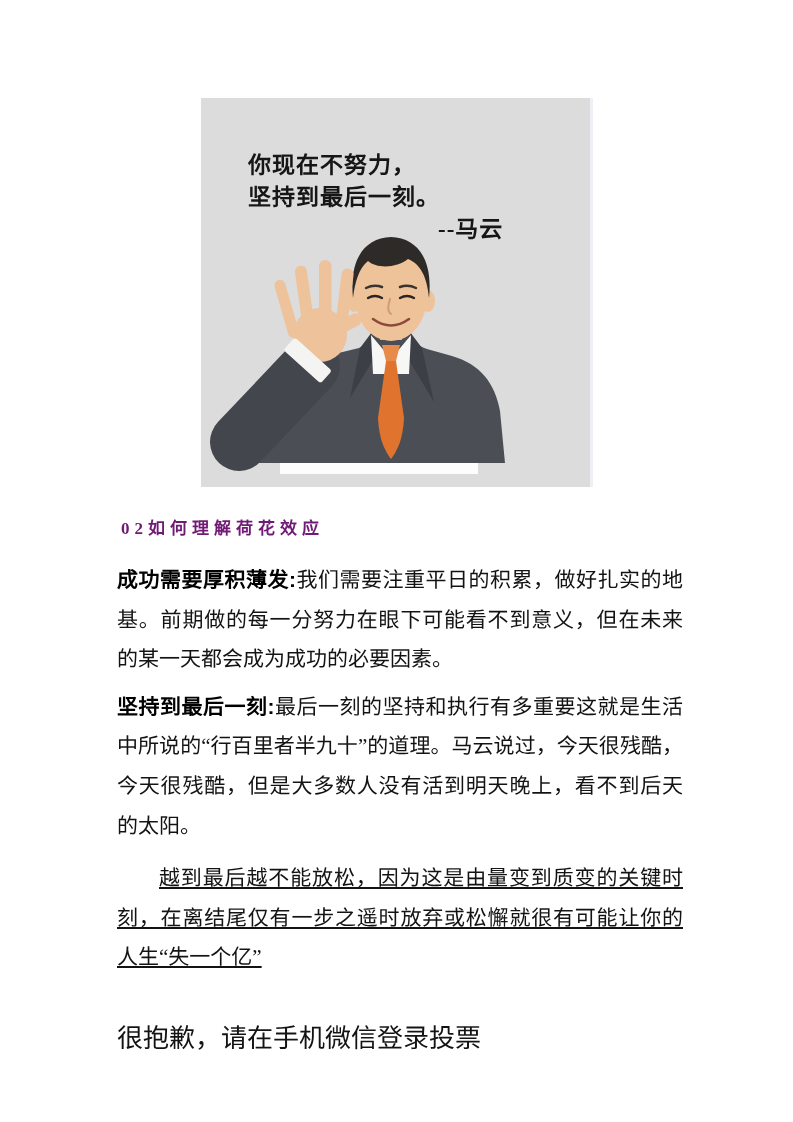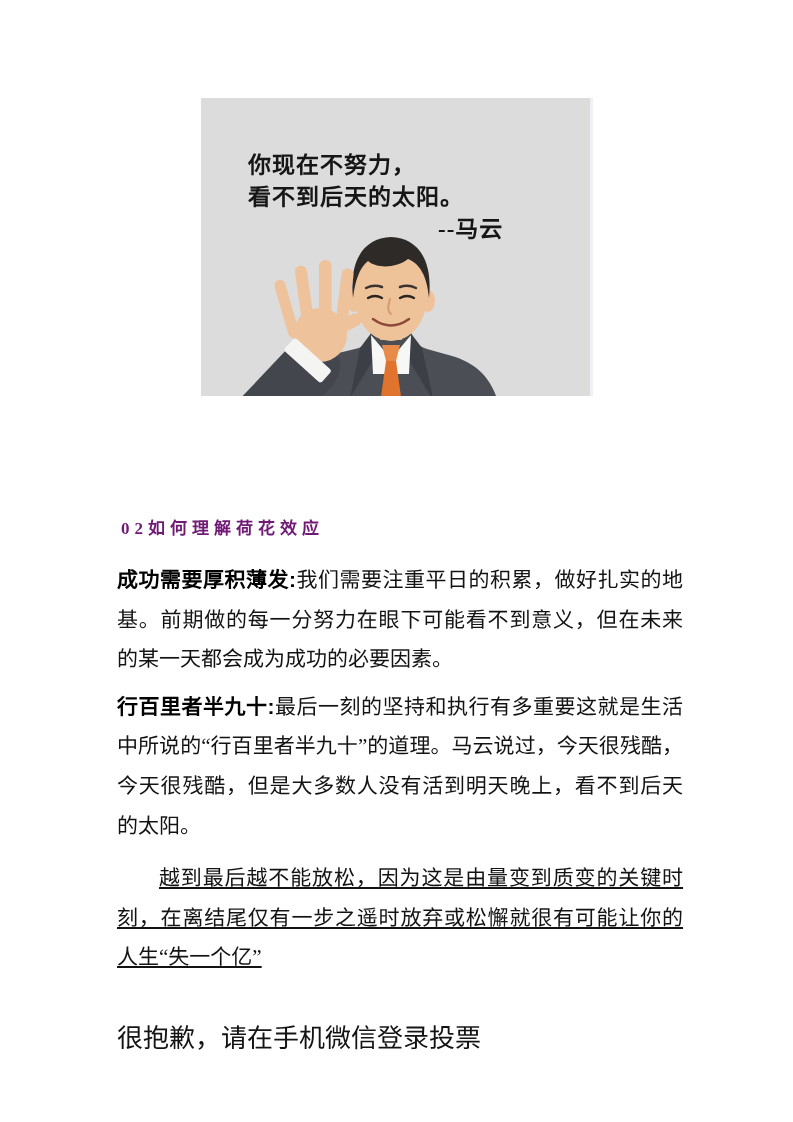--- a/index.html
+++ b/index.html
@@ -9,21 +9,21 @@
     position: relative;
     font-family: "Liberation Serif", "DejaVu Serif", serif;
     color: #131313;
     overflow: hidden;
   }
   .page { position: absolute; inset: 0; }
 
   
   .figure {
     position: absolute; left: 201px; top: 98px;
-    width: 389px; height: 298px;
+    width: 389px; height: 389px;
     background: #dcdcdc;
     border-right: 3px solid #eef0f6;
     overflow: hidden;
   }
   .figure svg { position: absolute; left: 0; top: 0; }
   .quote {
     position: absolute; left: 47px; top: 52px;
     font-weight: bold; font-size: 23px; line-height: 32px;
     letter-spacing: 1px; color: #161616; z-index: 2;
     font-family: "Liberation Serif", "DejaVu Serif", serif;
@@ -56,21 +56,21 @@
   }
 </style>
 </head>
 <body>
 
 <div class="page">
 
   <div class="figure">
     <div class="quote">
       <div>你现在不努力，</div>
-      <div>看不到后天的太阳。</div>
+      <div>坚持到最后一刻。</div>
       <div class="quote-attr">--马云</div>
     </div>
 
     <svg viewBox="0 0 392 389" width="392" height="389" xmlns="http://www.w3.org/2000/svg">
 
       <rect x="79" y="363" width="198" height="13" fill="#fdfdfd"></rect>
 
       <path d="M55 365 L61 318 C67 287 92 267 121 259 L158 250 C166 246 170 240 170 233
                L210 233 C210 241 215 247 226 251 L251 258 C279 266 294 285 299 313 L304 365 Z" fill="#4b4f55"></path>
 
@@ -116,20 +116,20 @@
 
       <rect x="82" y="254" width="50" height="17" rx="3" fill="#f4f4f2" transform="rotate(42 107 262)"></rect>
     </svg>
   </div>
 
   <div class="content">
     <h2 class="heading">02如何理解荷花效应</h2>
 
     <p class="para p1"><span class="lead">成功需要厚积薄发:</span><span>我们需要注重平日的积累，做好扎实的地基。前期做的每一分努力在眼下可能看不到意义，但在未来的某一天都会成为成功的必要因素。</span></p>
 
-    <p class="para p2"><span class="lead">行百里者半九十:</span><span>最后一刻的坚持和执行有多重要这就是生活中所说的“行百里者半九十”的道理。马云说过，今天很残酷，今天很残酷，但是大多数人没有活到明天晚上，看不到后天的太阳。</span></p>
+    <p class="para p2"><span class="lead">坚持到最后一刻:</span><span>最后一刻的坚持和执行有多重要这就是生活中所说的“行百里者半九十”的道理。马云说过，今天很残酷，今天很残酷，但是大多数人没有活到明天晚上，看不到后天的太阳。</span></p>
 
     <p class="para p3"><span>越到最后越不能放松，因为这是由量变到质变的关键时刻，在离结尾仅有一步之遥时放弃或松懈就很有可能让你的人生“失一个亿”</span></p>
 
     <p class="footer-line">很抱歉，请在手机微信登录投票</p>
   </div>
 
 </div>
 
 </body></html>

